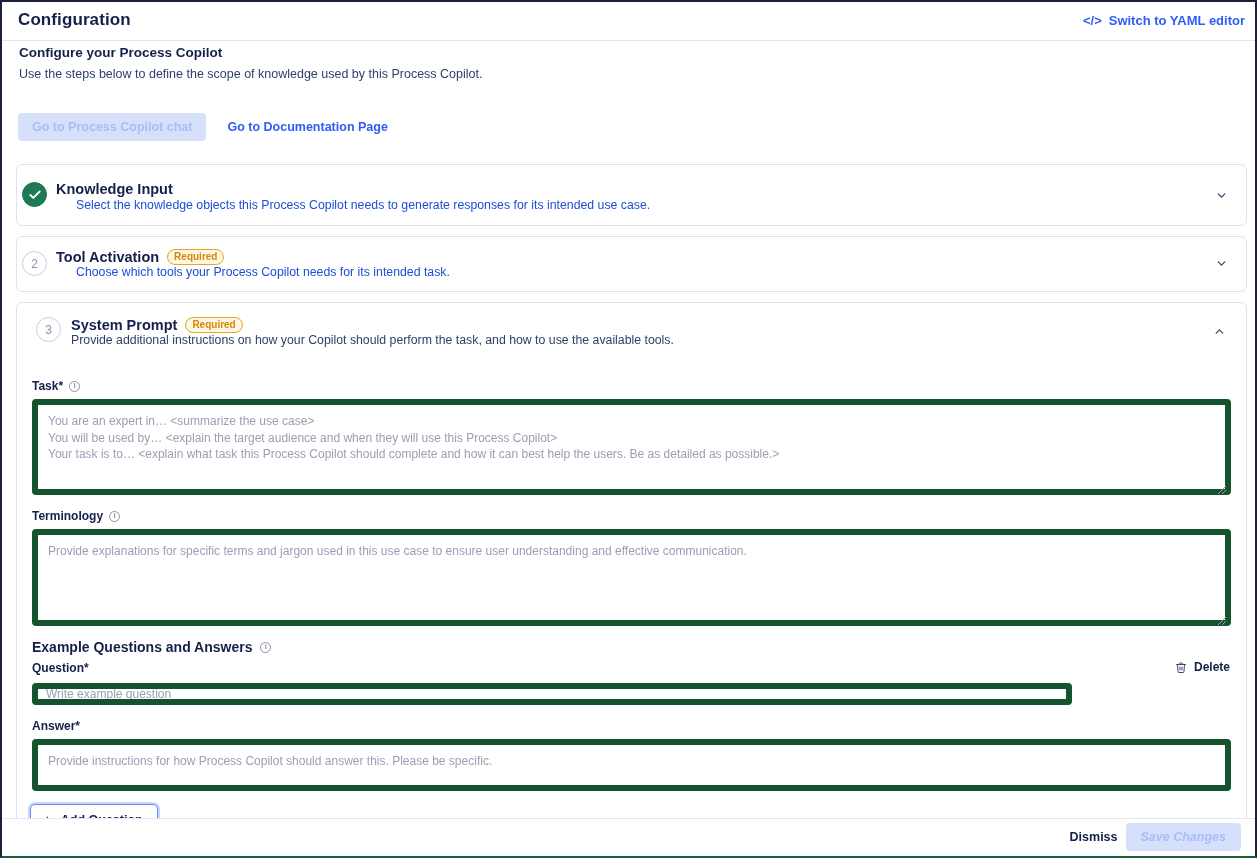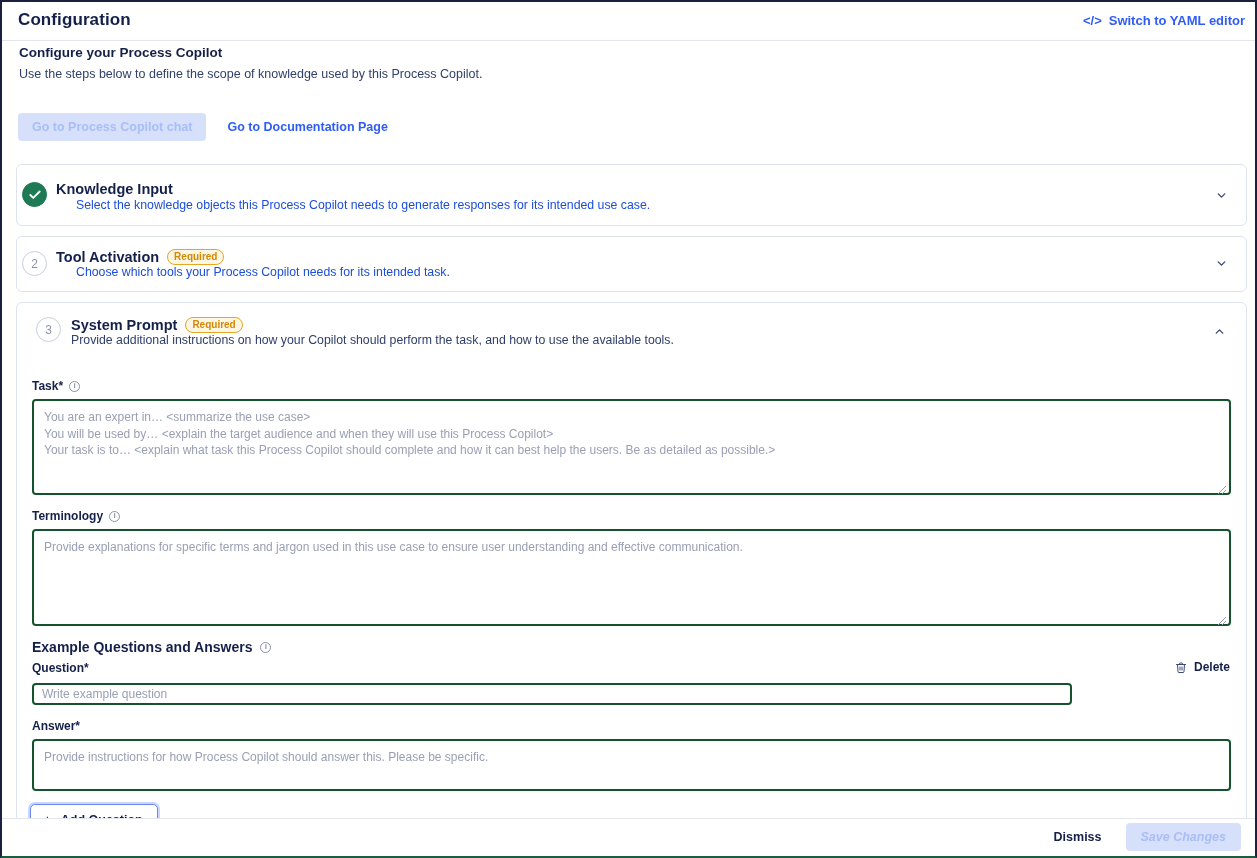--- a/index.html
+++ b/index.html
@@ -123,21 +123,21 @@
   }
   .info-ico {
     display: inline-flex; align-items: center; justify-content: center;
     width: 11px; height: 11px; border-radius: 50%;
     border: 1px solid #8b93ab; color: #8b93ab;
     font-size: 8px; font-weight: bold; font-style: normal;
     line-height: 1; padding-bottom: 0px;
   }
   .ta, .inp {
     position: absolute;
-    border: 2px solid #14532d; border-radius: 4px;
+    border: 6px solid #14532d; border-radius: 4px;
     background: #fff;
     font-family: "Liberation Sans", sans-serif;
     font-size: 12px; color: #3b82f6;
     padding: 8px 10px;
     resize: none; outline: none;
   }
   .ta::placeholder, .inp::placeholder { color: #9aa0b4; }
   .ta { line-height: 16.5px; }
   .grip {
     position: absolute; width: 10px; height: 10px; pointer-events: none;
@@ -167,21 +167,21 @@
     font-family: "Liberation Sans", sans-serif;
     cursor: pointer;
   }
   .plus { font-size: 15px; font-weight: normal; color: #15204a; line-height: 1; }
 
   
   .footer {
     position: absolute; left: 0; bottom: 2px; width: 1253px; height: 36px;
     border-top: 1px solid #e3e6ef;
     display: flex; align-items: center; justify-content: flex-end;
-    gap: 16px; padding-right: 14px; background: #fff;
+    padding-right: 14px; background: #fff;
   }
   .dismiss {
     background: none; border: none;
     font-size: 12.5px; font-weight: bold; color: #15204a;
     font-family: "Liberation Sans", sans-serif; cursor: pointer;
     padding: 6px 8px;
   }
   .save {
     background: #d6e0fb; color: #a9bdf6; border: none; border-radius: 4px;
     padding: 7px 15px; font-size: 12.5px; font-weight: bold;

